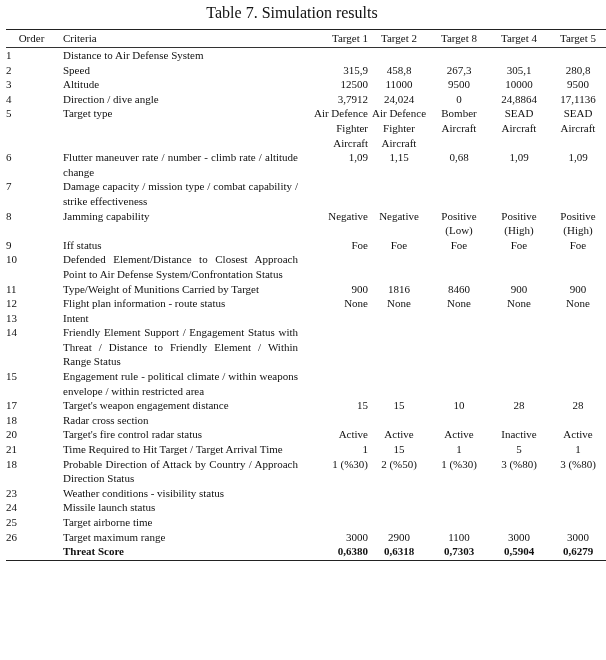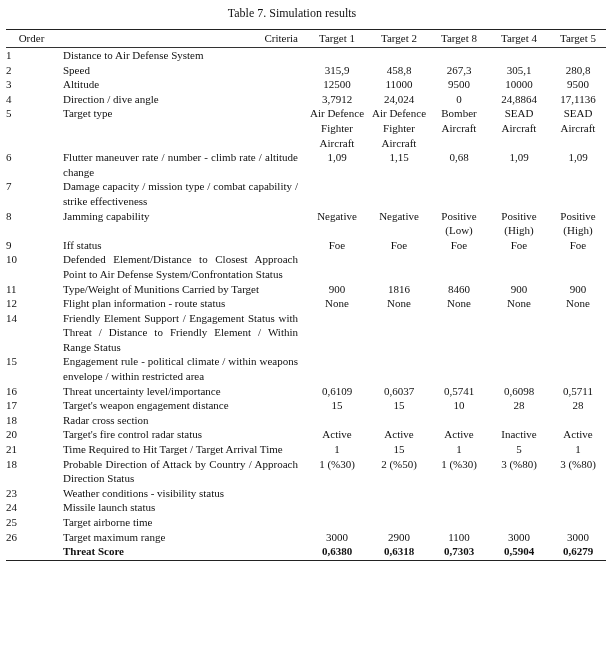--- a/index.html
+++ b/index.html
@@ -3,37 +3,37 @@
 <meta charset="utf-8">
 <style>
   html, body { margin: 0; padding: 0; background: #ffffff; }
   body {
     width: 606px; height: 660px; overflow: hidden;
     font-family: "Liberation Serif", "DejaVu Serif", serif;
     color: #111; font-size: 11px; line-height: 14.6px;
   }
   .title {
     position: absolute; left: 0; top: 4px; width: 584px;
-    text-align: center; font-size: 12px; line-height: 18px;
+    text-align: center; font-size: 16px; line-height: 18px;
   }
   .tbl {
     position: absolute; left: 6px; top: 29px; width: 594px;
     border-collapse: collapse; table-layout: fixed;
   }
   .tbl th, .tbl td { padding: 0; vertical-align: top; font-weight: normal; }
   .tbl thead tr.hdr th {
     border-top: 1.3px solid #222; border-bottom: 1px solid #333;
     padding-top: 1px; padding-bottom: 1px; line-height: 15px;
   }
   .tbl tbody tr.last td { border-bottom: 1.3px solid #222; padding-bottom: 1px; }
   .c-order { width: 51px; }
   .c-crit { width: 235px; text-align: justify; padding-left: 6px !important; padding-right: 8px !important; }
-  .c-crit.hd { text-align: right; }
+  .c-crit.hd { text-align: left; }
   .c-t { text-align: center; }
-  .c-t1 { width: 62px; } .c-t2 { width: 62px; } .c-t3 { width: 58px; } .c-t4 { width: 62px; } .c-t5 { width: 56px; }
+  .c-t1 { width: 62px; text-align: right; } .c-t2 { width: 62px; } .c-t3 { width: 58px; } .c-t4 { width: 62px; } .c-t5 { width: 56px; }
   .bold td { font-weight: bold; margin-left: 32px; }
 </style>
 </head>
 <body>
 
 <div class="title">Table 7. Simulation results</div>
 
 <table class="tbl">
   <thead>
     <tr class="hdr">
@@ -149,45 +149,45 @@
       <tr>
         <td class="c-order">12</td>
         <td class="c-crit">Flight plan information - route status</td>
         <td class="c-t c-t1">None</td>
         <td class="c-t c-t2">None</td>
         <td class="c-t c-t3">None</td>
         <td class="c-t c-t4">None</td>
         <td class="c-t c-t5">None</td>
       </tr>
       <tr>
+        <td class="c-order">13</td>
+        <td class="c-crit">Intent</td>
+        <td class="c-t c-t1"></td>
+        <td class="c-t c-t2"></td>
+        <td class="c-t c-t3"></td>
+        <td class="c-t c-t4"></td>
+        <td class="c-t c-t5"></td>
+      </tr>
+      <tr>
         <td class="c-order">14</td>
         <td class="c-crit">Friendly Element Support / Engagement Status with Threat / Distance to Friendly Element / Within Range Status</td>
         <td class="c-t c-t1"></td>
         <td class="c-t c-t2"></td>
         <td class="c-t c-t3"></td>
         <td class="c-t c-t4"></td>
         <td class="c-t c-t5"></td>
       </tr>
       <tr>
         <td class="c-order">15</td>
         <td class="c-crit">Engagement rule - political climate / within weapons envelope / within restricted area</td>
         <td class="c-t c-t1"></td>
         <td class="c-t c-t2"></td>
         <td class="c-t c-t3"></td>
         <td class="c-t c-t4"></td>
         <td class="c-t c-t5"></td>
-      </tr>
-      <tr>
-        <td class="c-order">16</td>
-        <td class="c-crit">Threat uncertainty level/importance</td>
-        <td class="c-t c-t1">0,6109</td>
-        <td class="c-t c-t2">0,6037</td>
-        <td class="c-t c-t3">0,5741</td>
-        <td class="c-t c-t4">0,6098</td>
-        <td class="c-t c-t5">0,5711</td>
       </tr>
       <tr>
         <td class="c-order">17</td>
         <td class="c-crit">Target's weapon engagement distance</td>
         <td class="c-t c-t1">15</td>
         <td class="c-t c-t2">15</td>
         <td class="c-t c-t3">10</td>
         <td class="c-t c-t4">28</td>
         <td class="c-t c-t5">28</td>
       </tr>

